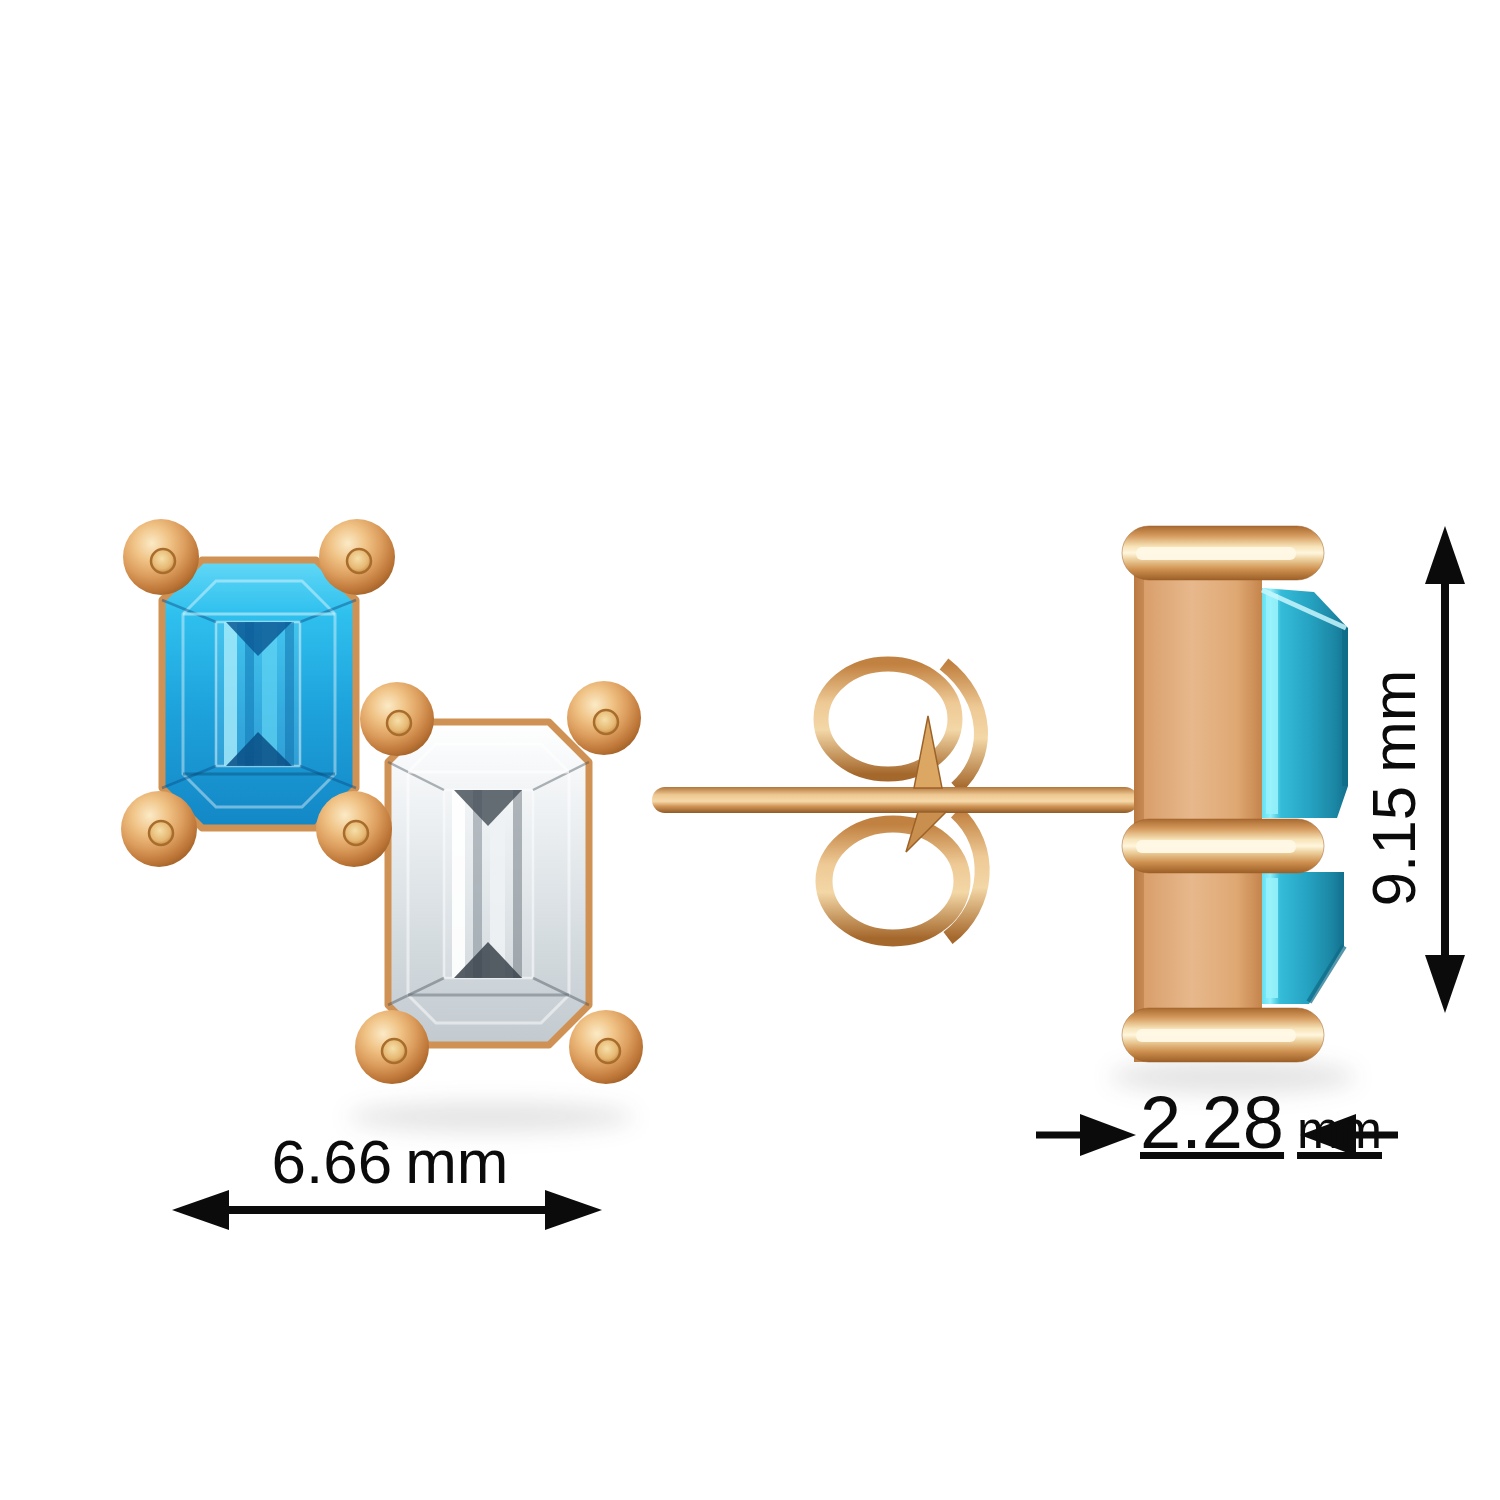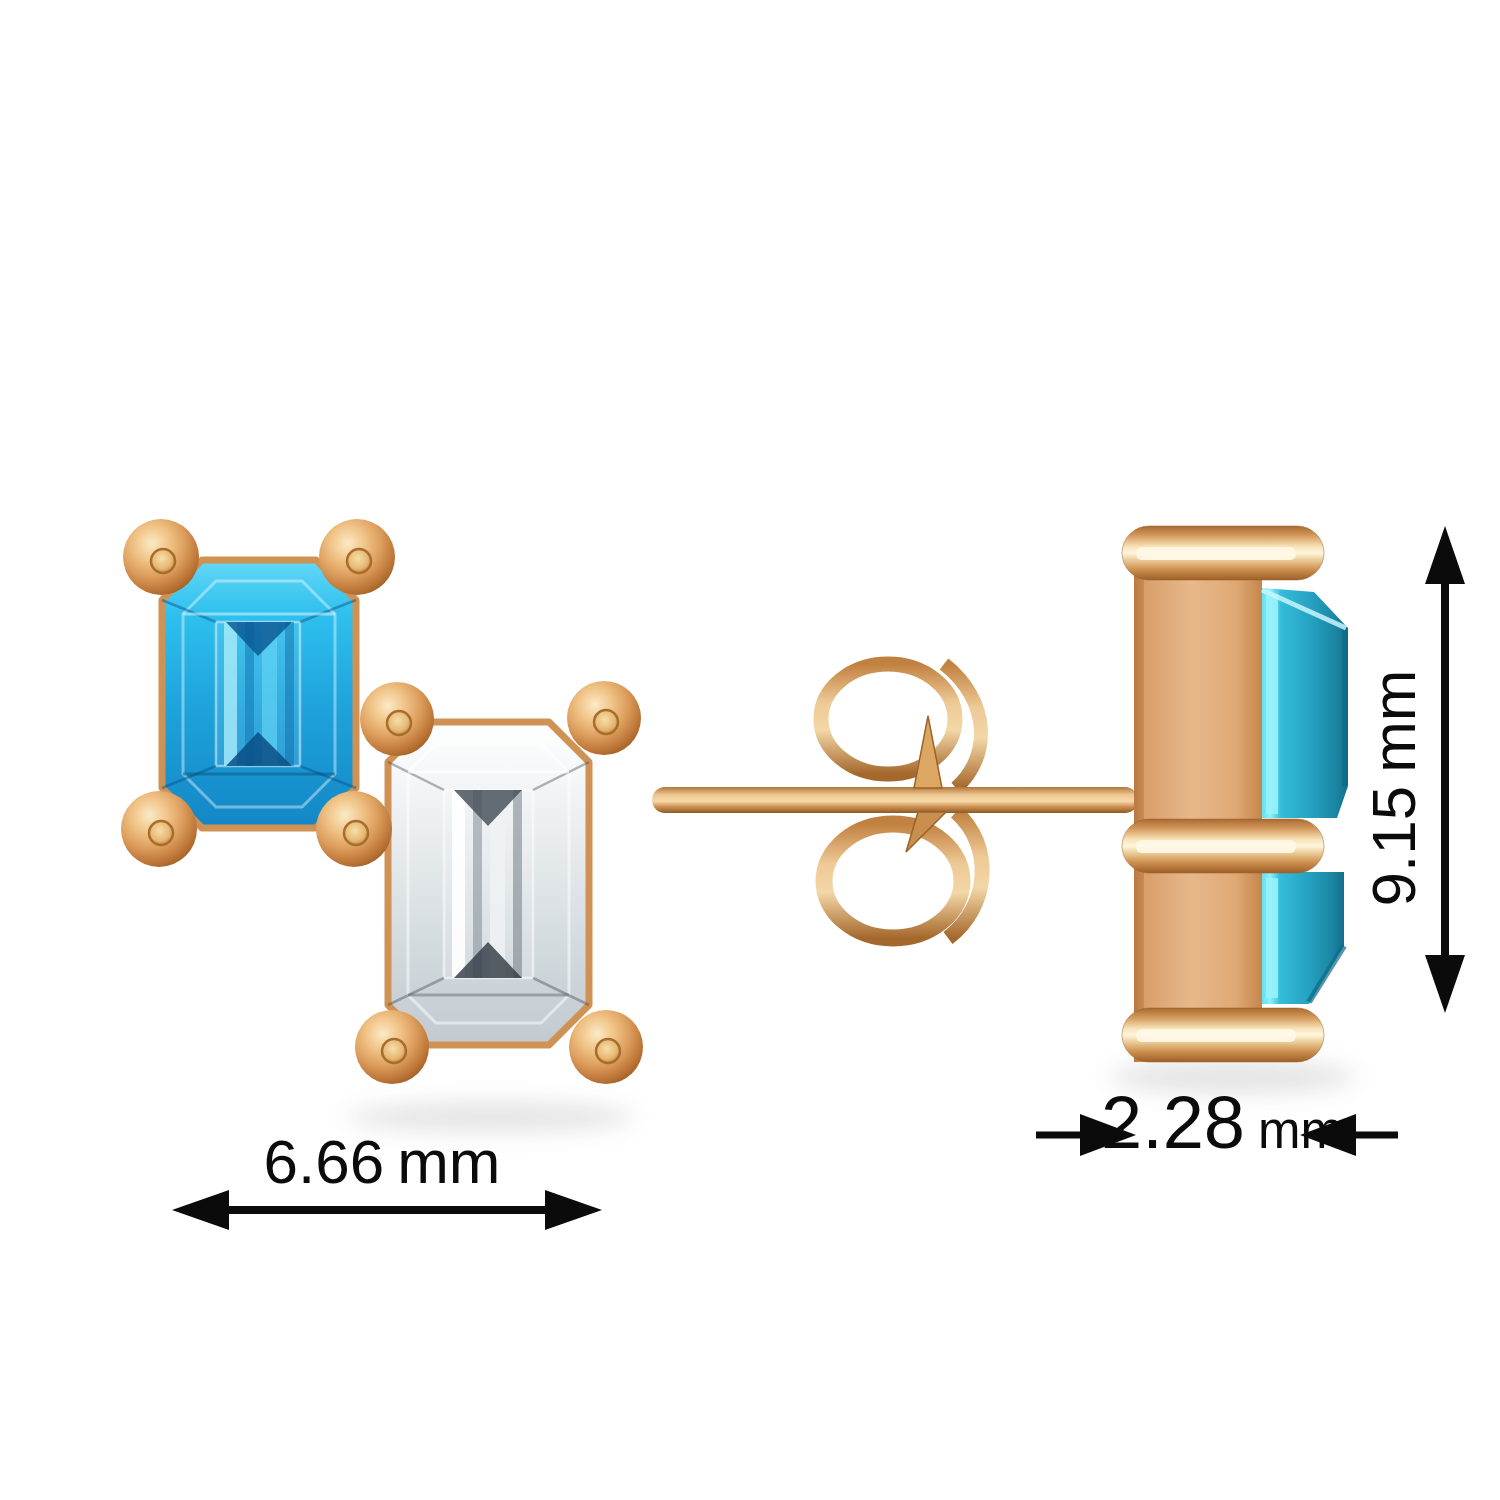--- a/index.html
+++ b/index.html
@@ -3,24 +3,24 @@
 <meta charset="utf-8">
 <style>
   html,body{margin:0;padding:0;background:#ffffff;}
   .stage{position:relative;width:1500px;height:1500px;background:#ffffff;overflow:hidden;
          font-family:"Liberation Sans",sans-serif;}
   .scene-svg{position:absolute;left:0;top:0;}
   .shadow{position:absolute;background:rgba(45,45,50,0.13);border-radius:50%;filter:blur(11px);z-index:0;}
   #front-shadow{left:348px;top:1102px;width:286px;height:30px;}
   #side-shadow{left:1110px;top:1060px;width:246px;height:34px;}
   .dim-label{position:absolute;color:#0b0b0b;white-space:nowrap;text-align:center;z-index:5;}
-  #width-label{left:207px;top:1126px;width:350px;font-size:62px;}
+  #width-label{left:215px;top:1126px;width:350px;font-size:62px;}
   #height-label{left:1244px;top:753px;width:300px;height:70px;line-height:70px;font-size:62px;
                 transform:rotate(-90deg);transform-origin:center center;}
-  #depth-label{left:1057px;top:1080px;width:330px;font-size:74px;}
+  #depth-label{left:1096px;top:1080px;width:330px;font-size:74px;text-decoration:underline;}
   .dim-unit{margin-left:13px;}
   #depth-label .dim-unit{font-size:51px;}
 </style>
 </head>
 <body>
 
 <div class="stage">
 
   <div id="front-shadow" class="shadow"></div>
   <div id="side-shadow" class="shadow"></div>

